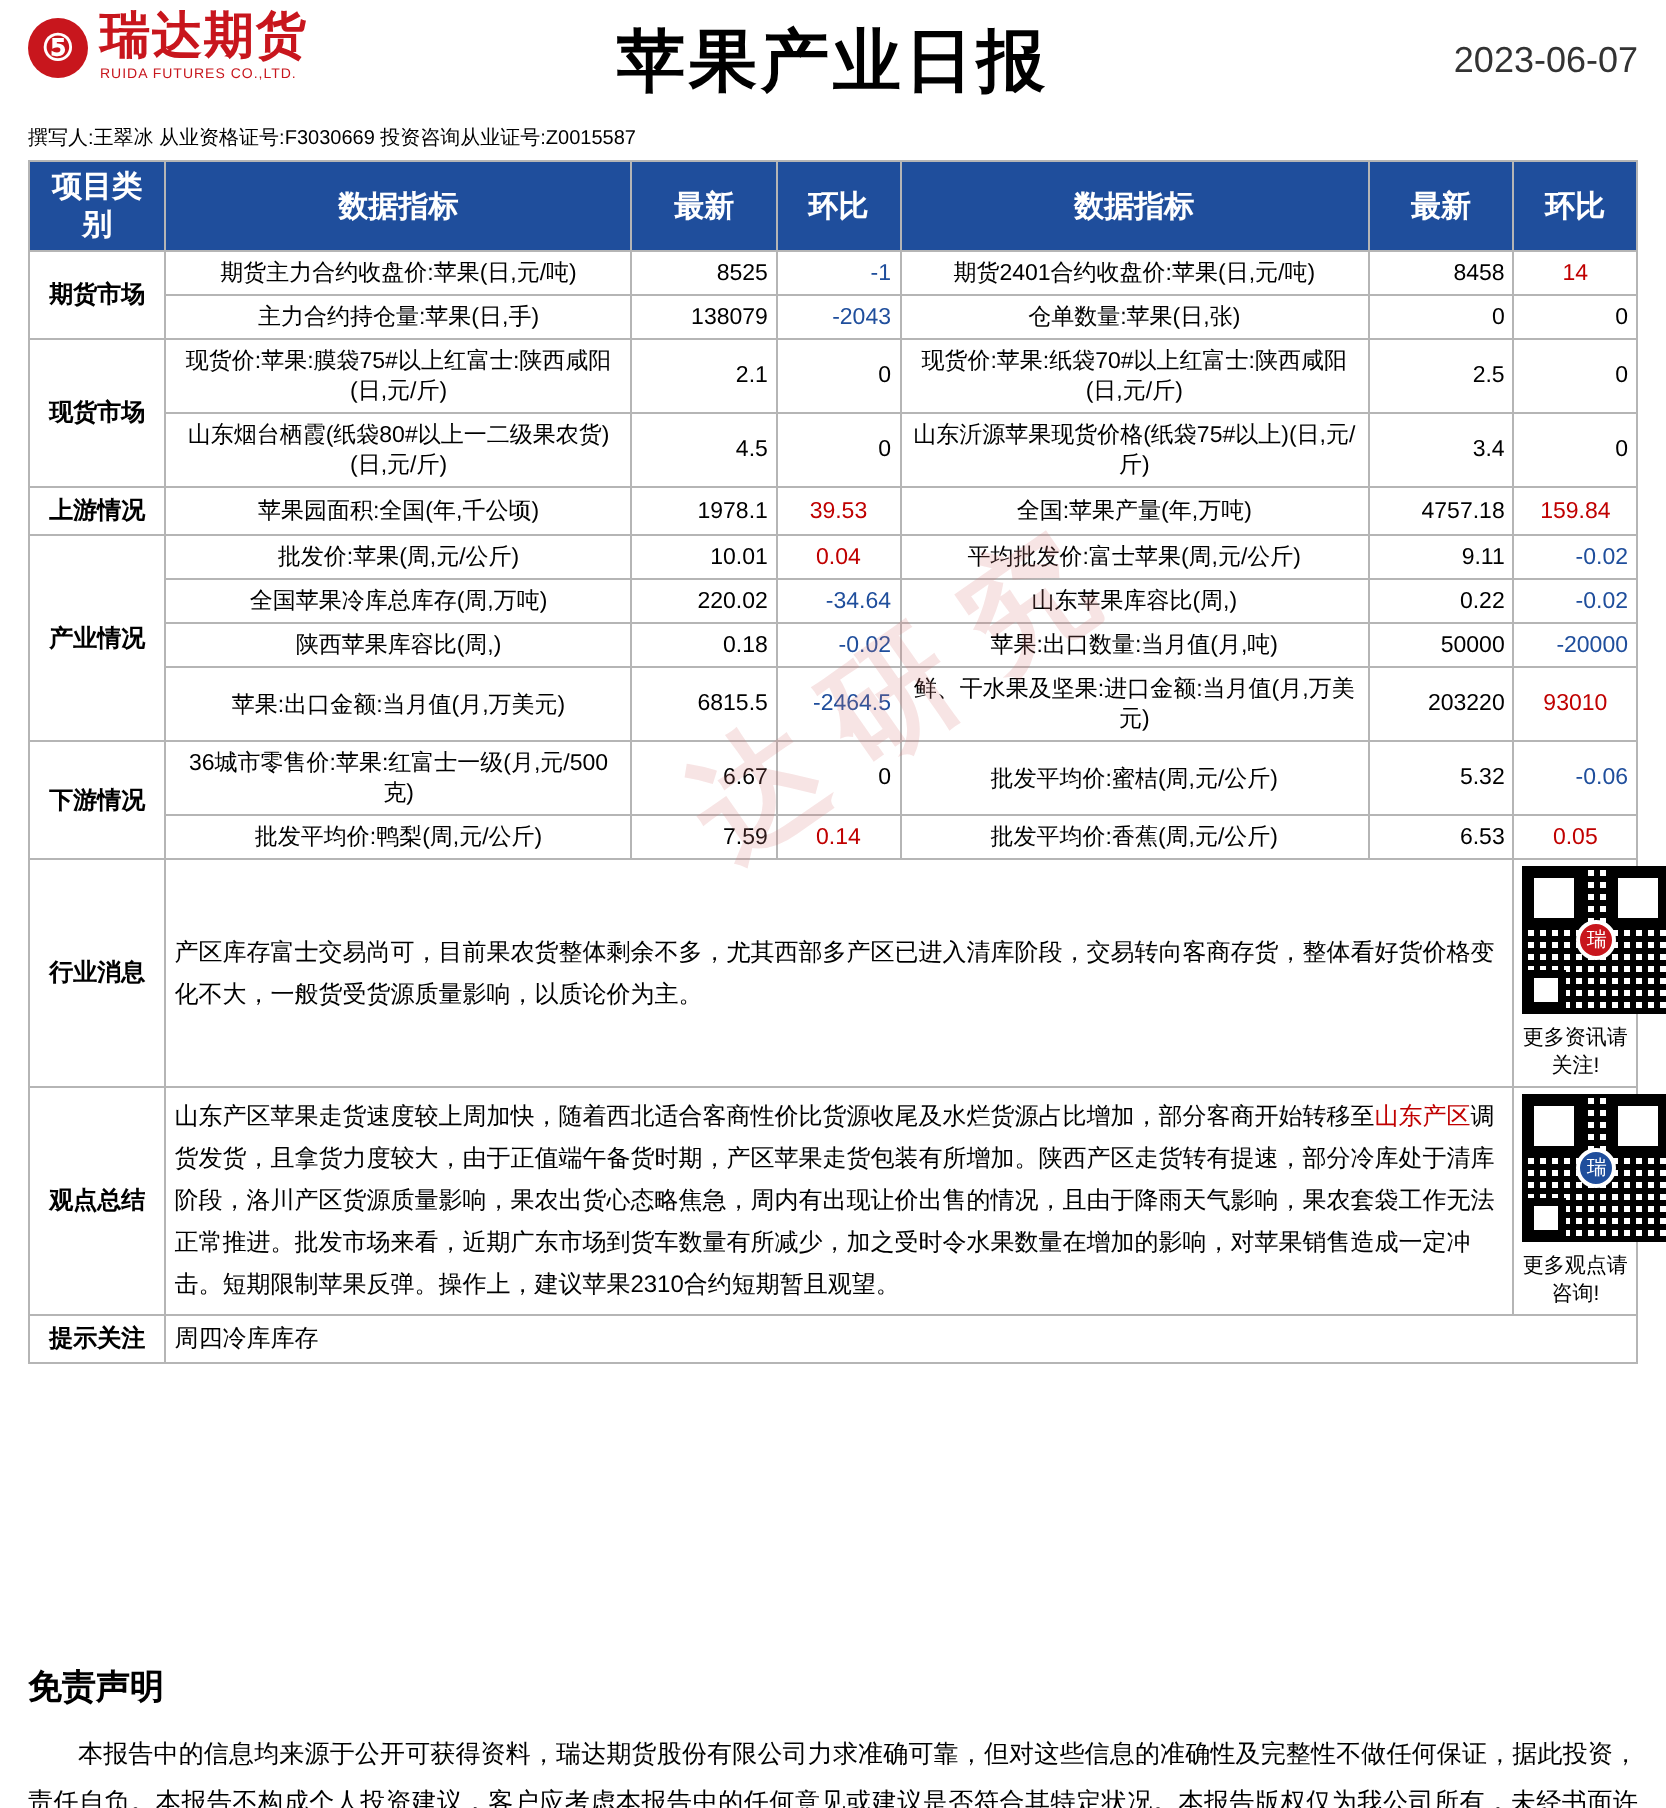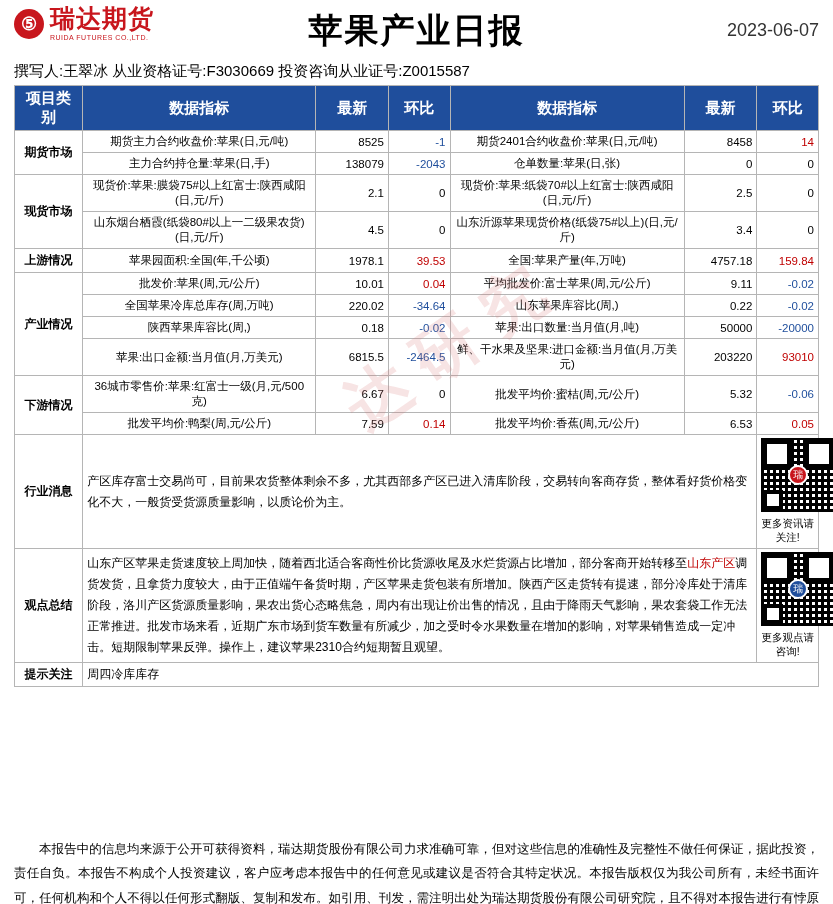--- a/index.html
+++ b/index.html
@@ -33,21 +33,21 @@
   .logo-cn { font-size: 25px; font-weight: bold; color: #c8161d; letter-spacing: 1px; }
   .logo-en { font-size: 7px; color: #c8161d; letter-spacing: 0.5px; margin-top: 3px; }
   .doc-title {
     position: absolute; left: 0; right: 0; top: 8px;
     text-align: center; font-size: 34px; font-weight: bold; letter-spacing: 2px;
     pointer-events: none;
   }
   .doc-date { font-size: 18px; color: #333; margin-top: 14px; width: 190px; text-align: right; }
 
   .byline {
-    font-size: 15px; padding: 2px 0 4px 14px; color: #000;
+    font-size: 10px; padding: 2px 0 4px 14px; color: #000;
   }
 
   
   table.main {
     border-collapse: collapse;
     width: 805px;
     margin: 0 14px;
     table-layout: fixed;
     font-size: 11.5px;
   }
@@ -67,21 +67,21 @@
   }
   .cat {
     text-align: center;
     font-weight: bold;
     background: #ffffff;
     font-size: 12px;
   }
   .ind { text-align: center; }
   .num { text-align: right; padding-right: 6px; }
   .chg { text-align: right; padding-right: 6px; }
-  .pos { color: #c00000; }
+  .pos { color: #c00000; text-align: center; }
   .neg { color: #1f4e9c; }
   .zero { color: #000; }
 
   .block-cell {
     text-align: left;
     padding: 8px 10px;
     line-height: 1.75;
     font-size: 12px;
     vertical-align: top;
   }
@@ -305,16 +305,17 @@
       </tr>
       <tr>
         <td class="cat tip-label">提示关注</td>
         <td class="tip-text" colspan="6">周四冷库库存</td>
       </tr>
     </tbody>
   </table>
 
 
   <div class="disclaimer">
+    <h2>免责声明</h2>
     <p>本报告中的信息均来源于公开可获得资料，瑞达期货股份有限公司力求准确可靠，但对这些信息的准确性及完整性不做任何保证，据此投资，责任自负。本报告不构成个人投资建议，客户应考虑本报告中的任何意见或建议是否符合其特定状况。本报告版权仅为我公司所有，未经书面许可，任何机构和个人不得以任何形式翻版、复制和发布。如引用、刊发，需注明出处为瑞达期货股份有限公司研究院，且不得对本报告进行有悖原意的引用、删节和修改。</p>
   </div>
 
 </div>
 
 </body></html>

